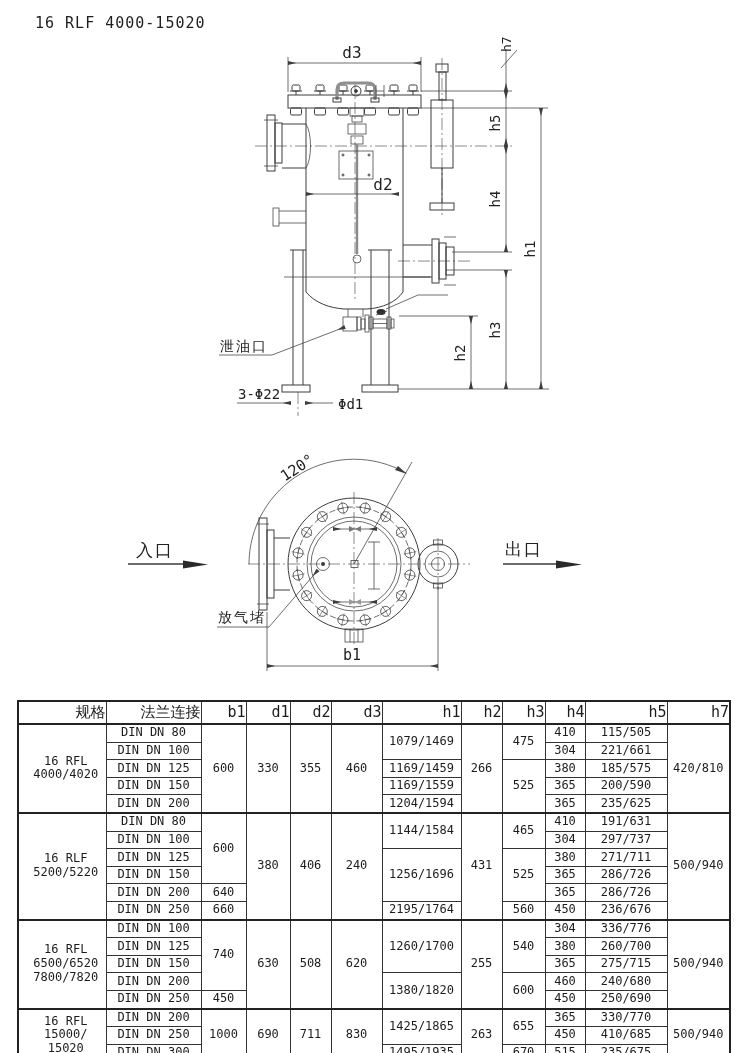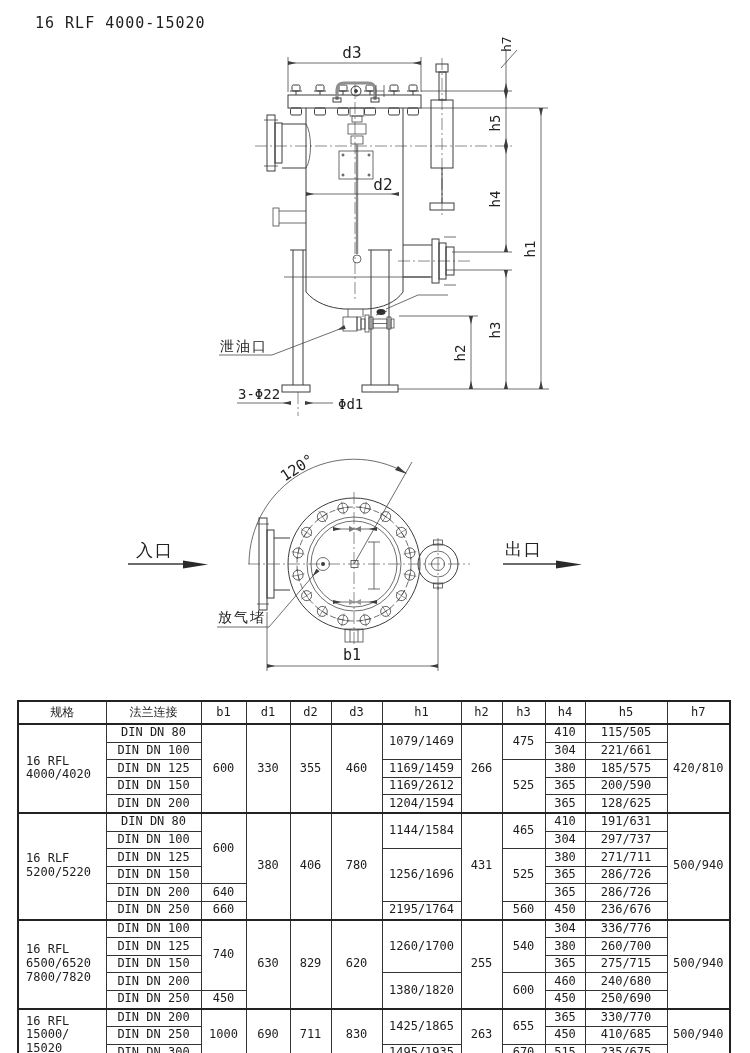--- a/index.html
+++ b/index.html
@@ -12,24 +12,24 @@
   .cl{stroke:#5a5a5a;stroke-width:.7;stroke-dasharray:12 3 2 3;}
   .gray{stroke:#8f8f8f;}
   .lbl{fill:#222;font-family:"DejaVu Sans Mono",monospace;}
   .f16{font-size:16px;} .f15{font-size:15px;} .f14{font-size:14px;} .f13{font-size:13px;}
   .cjk{letter-spacing:2px;}
   
   .tablewrap{position:absolute;left:17px;top:700px;}
   table{border-collapse:collapse;table-layout:fixed;border:2px solid #222;background:#fff;}
   th,td{border:1px solid #333;font-size:12px;font-weight:normal;text-align:center;
         padding:0;height:16.6px;line-height:1.15;color:#1c1c1c;overflow:hidden;}
-  thead th{height:21px;font-size:12px;}
+  thead th{height:21px;font-size:15px;text-align:right;}
   thead th{border-bottom:1.5px solid #222;}
   tr.g td{border-top:2px solid #222;}
-  td.spec{text-align:left;padding-left:7px;white-space:pre-line;font-size:12px;}
+  td.spec{text-align:center;padding-left:7px;white-space:pre-line;font-size:12px;}
 </style>
 </head>
 <body>
 
 <div class="sheet">
   <div class="title">16 RLF 4000-15020</div>
 
   <svg width="750" height="698" viewBox="0 0 750 698">
     <defs>
       <marker id="arr" viewBox="0 0 12 8" refX="11.5" refY="4" markerWidth="13" markerHeight="8" orient="auto-start-reverse">
@@ -347,38 +347,38 @@
           </tr>
           <tr>
             <td>DIN DN 125</td>
             <td>1169/1459</td>
             <td rowspan="3">525</td>
             <td>380</td>
             <td>185/575</td>
           </tr>
           <tr>
             <td>DIN DN 150</td>
-            <td>1169/2612</td>
+            <td>1169/1559</td>
             <td>365</td>
             <td>200/590</td>
           </tr>
           <tr>
             <td>DIN DN 200</td>
             <td>1204/1594</td>
             <td>365</td>
-            <td>128/625</td>
+            <td>235/625</td>
           </tr>
           <tr class="g">
             <td rowspan="6" class="spec">16 RLF
 5200/5220</td>
             <td>DIN DN 80</td>
             <td rowspan="4">600</td>
             <td rowspan="6">380</td>
             <td rowspan="6">406</td>
-            <td rowspan="6">780</td>
+            <td rowspan="6">240</td>
             <td rowspan="2">1144/1584</td>
             <td rowspan="6">431</td>
             <td rowspan="2">465</td>
             <td>410</td>
             <td>191/631</td>
             <td rowspan="6">500/940</td>
           </tr>
           <tr>
             <td>DIN DN 100</td>
             <td>304</td>
@@ -410,21 +410,21 @@
             <td>450</td>
             <td>236/676</td>
           </tr>
           <tr class="g">
             <td rowspan="5" class="spec">16 RFL
 6500/6520
 7800/7820</td>
             <td>DIN DN 100</td>
             <td rowspan="4">740</td>
             <td rowspan="5">630</td>
-            <td rowspan="5">829</td>
+            <td rowspan="5">508</td>
             <td rowspan="5">620</td>
             <td rowspan="3">1260/1700</td>
             <td rowspan="5">255</td>
             <td rowspan="3">540</td>
             <td>304</td>
             <td>336/776</td>
             <td rowspan="5">500/940</td>
           </tr>
           <tr>
             <td>DIN DN 125</td>

